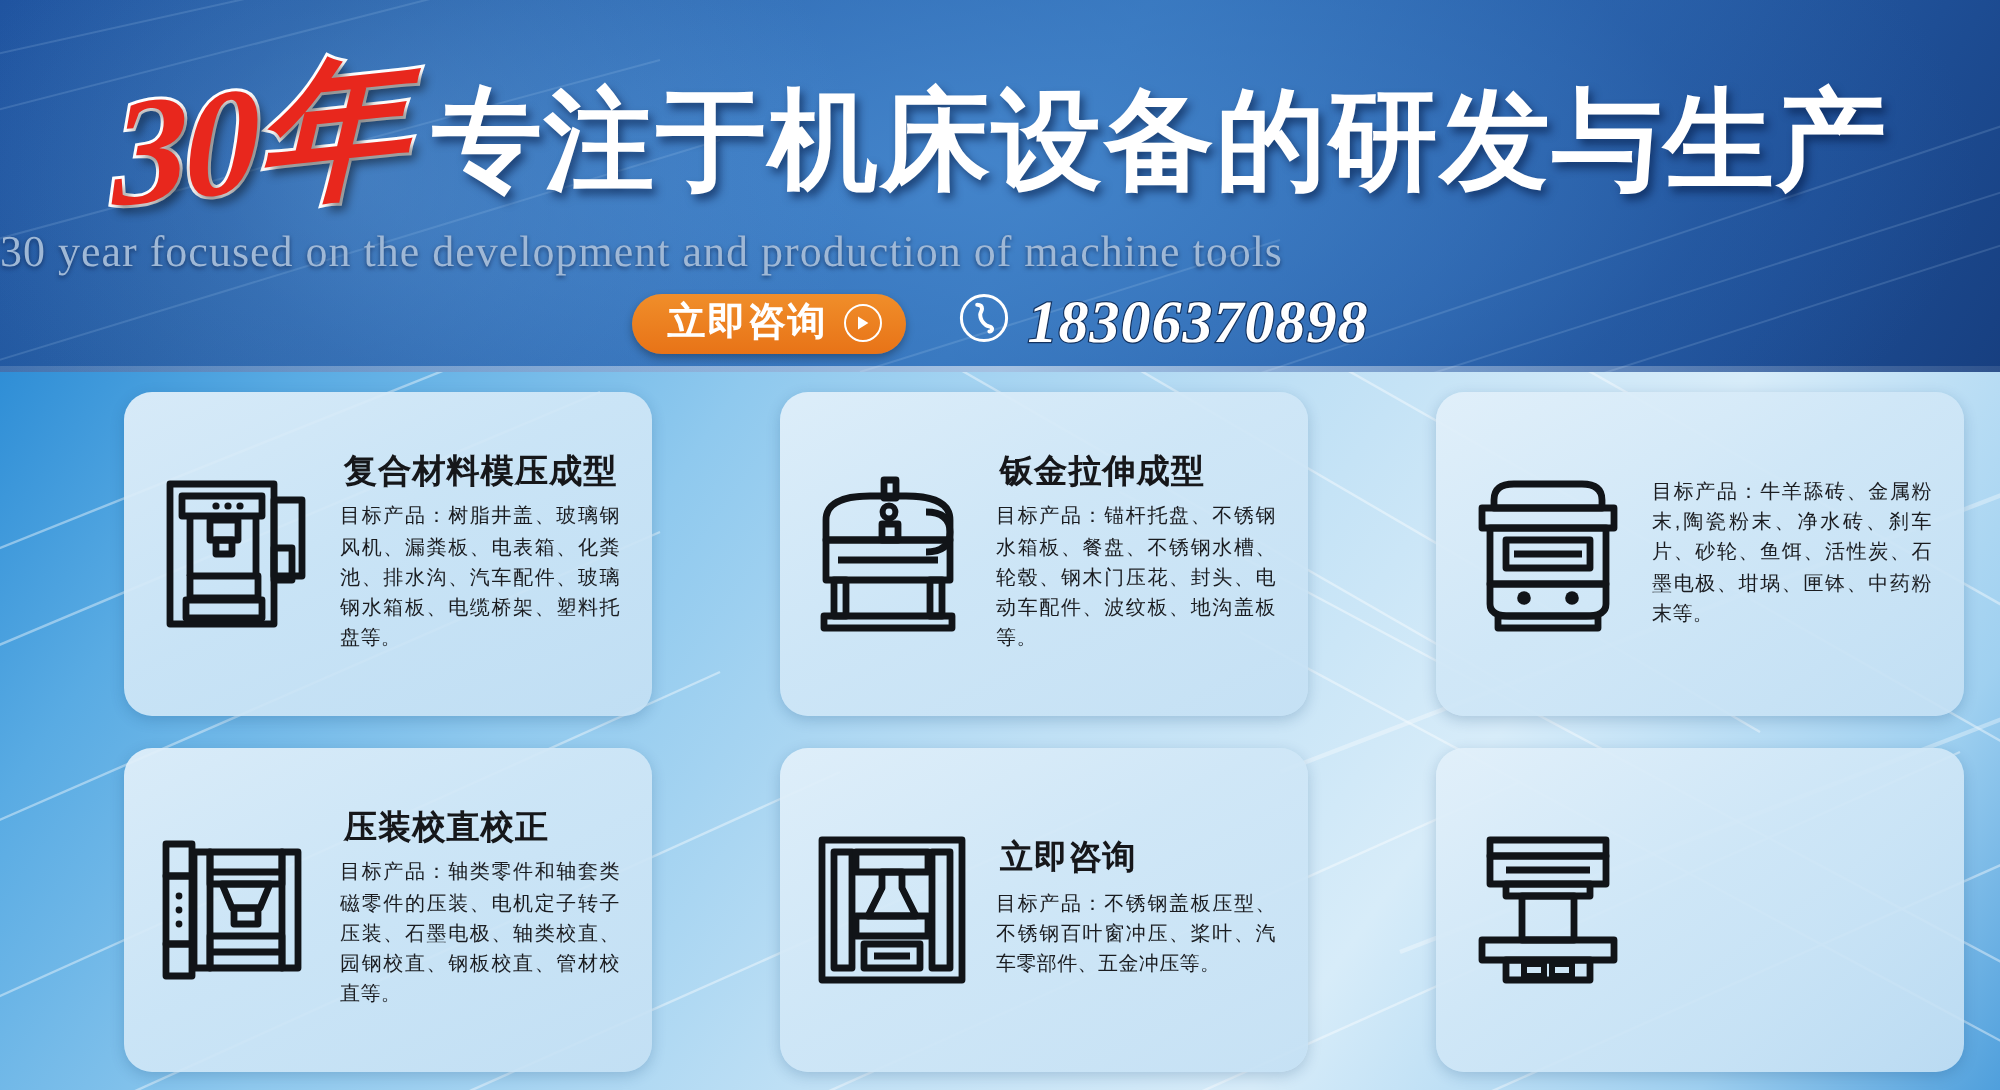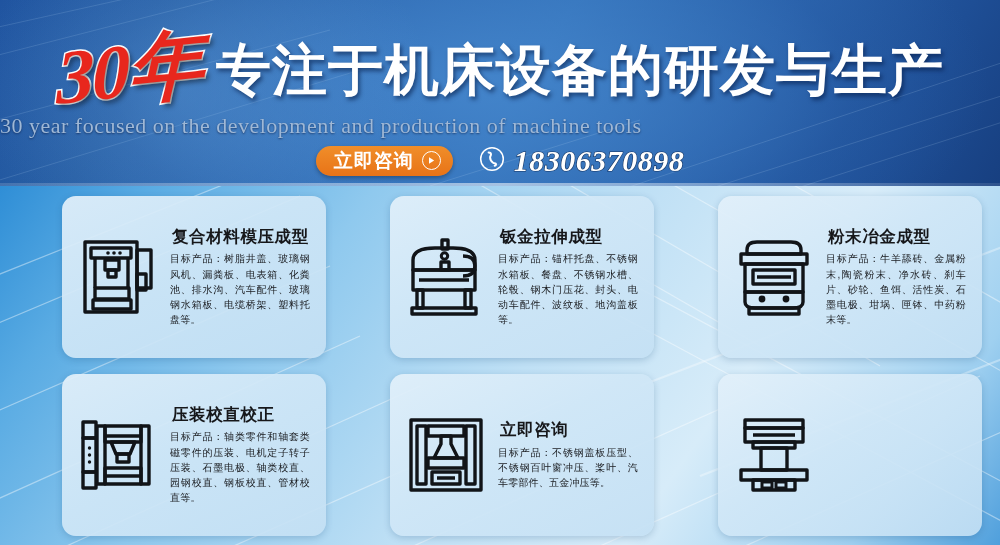--- a/index.html
+++ b/index.html
@@ -365,21 +365,20 @@
               <rect x="18" y="74" width="50" height="6"></rect>
               <line x1="26" y1="43" x2="60" y2="43"></line>
             </g>
             <g fill="#111418">
               <circle cx="31" cy="65" r="3.4"></circle>
                 <circle cx="55" cy="65" r="3.4"></circle>
             </g>
           </svg>
         </div>
         <div class="card-body">
-          <div class="card-title">粉末冶金成型</div>
           <div class="card-desc">目标产品：牛羊舔砖、金属粉末,陶瓷粉末、净水砖、刹车片、砂轮、鱼饵、活性炭、石墨电极、坩埚、匣钵、中药粉末等。</div>
         </div>
       </div>
 
       <div class="card r2">
         <div class="card-icon">
           <svg width="86" height="86" viewBox="0 0 86 86">
             <g fill="none" stroke="#111418" stroke-width="3.4" stroke-linejoin="round">
               <rect x="8" y="10" width="13" height="16"></rect>
               <rect x="8" y="26" width="13" height="34"></rect>

